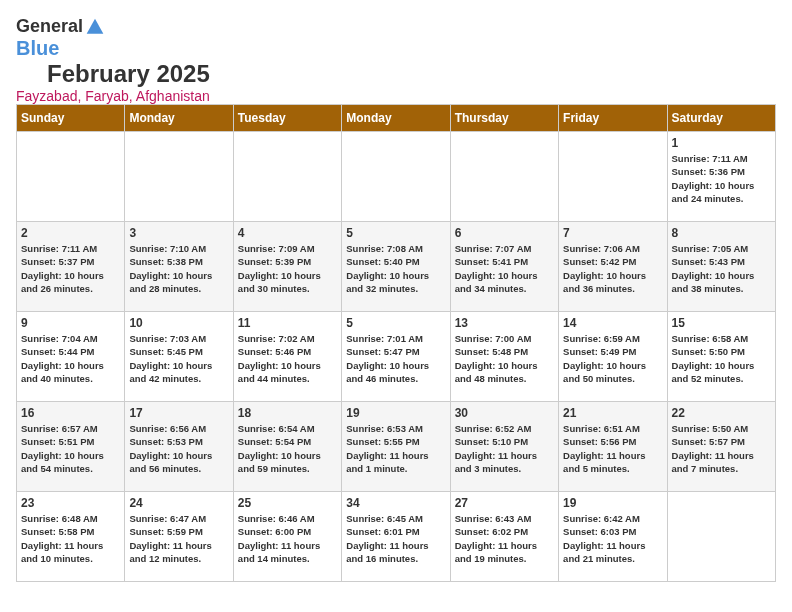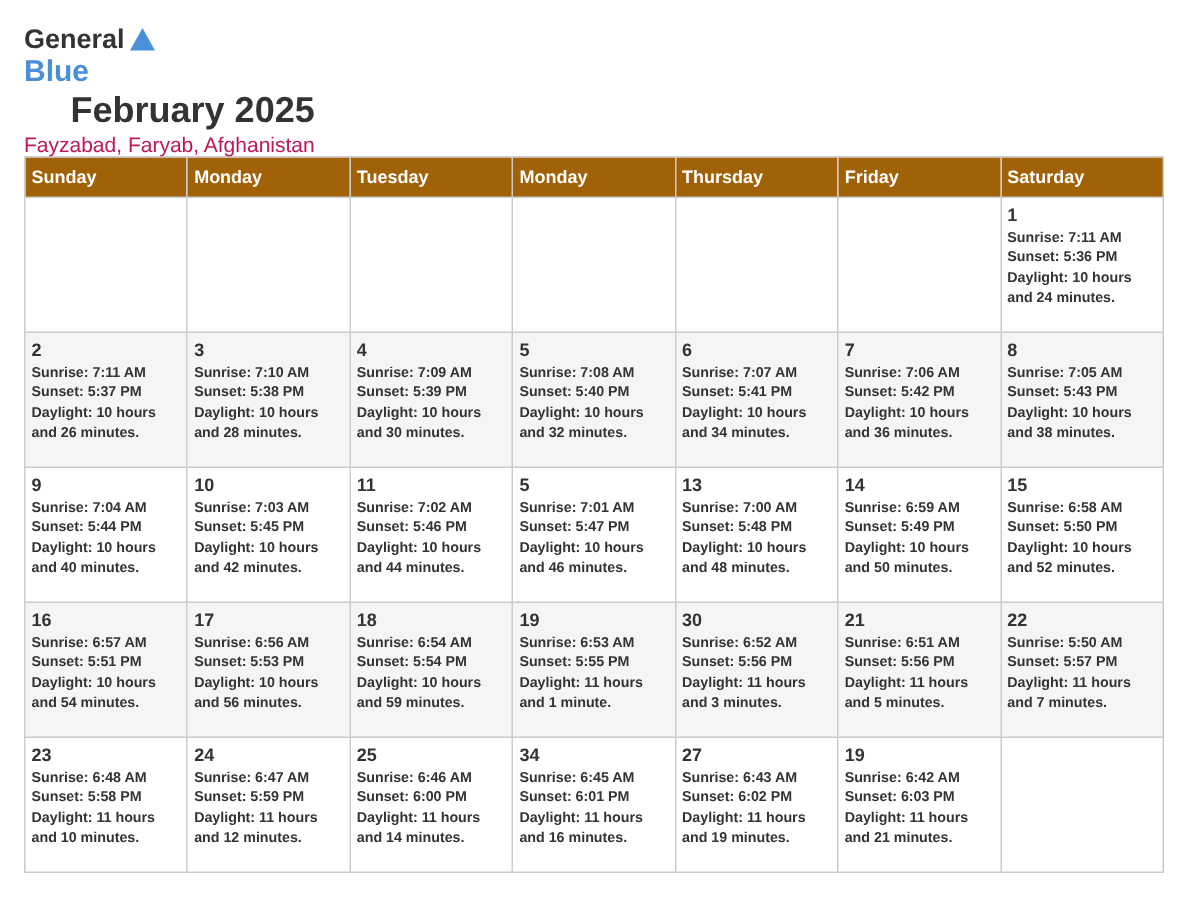--- a/index.html
+++ b/index.html
@@ -248,21 +248,21 @@
         </td>
         <td>
           <div class="day-number">19</div>
           <div class="day-info">Sunrise: 6:53 AM
 Sunset: 5:55 PM
 Daylight: 11 hours and 1 minute.</div>
         </td>
         <td>
           <div class="day-number">30</div>
           <div class="day-info">Sunrise: 6:52 AM
-Sunset: 5:56 PM
+Sunset: 5:10 PM
 Daylight: 11 hours and 3 minutes.</div>
         </td>
         <td>
           <div class="day-number">21</div>
           <div class="day-info">Sunrise: 6:51 AM
 Sunset: 5:56 PM
 Daylight: 11 hours and 5 minutes.</div>
         </td>
         <td>
           <div class="day-number">22</div>

